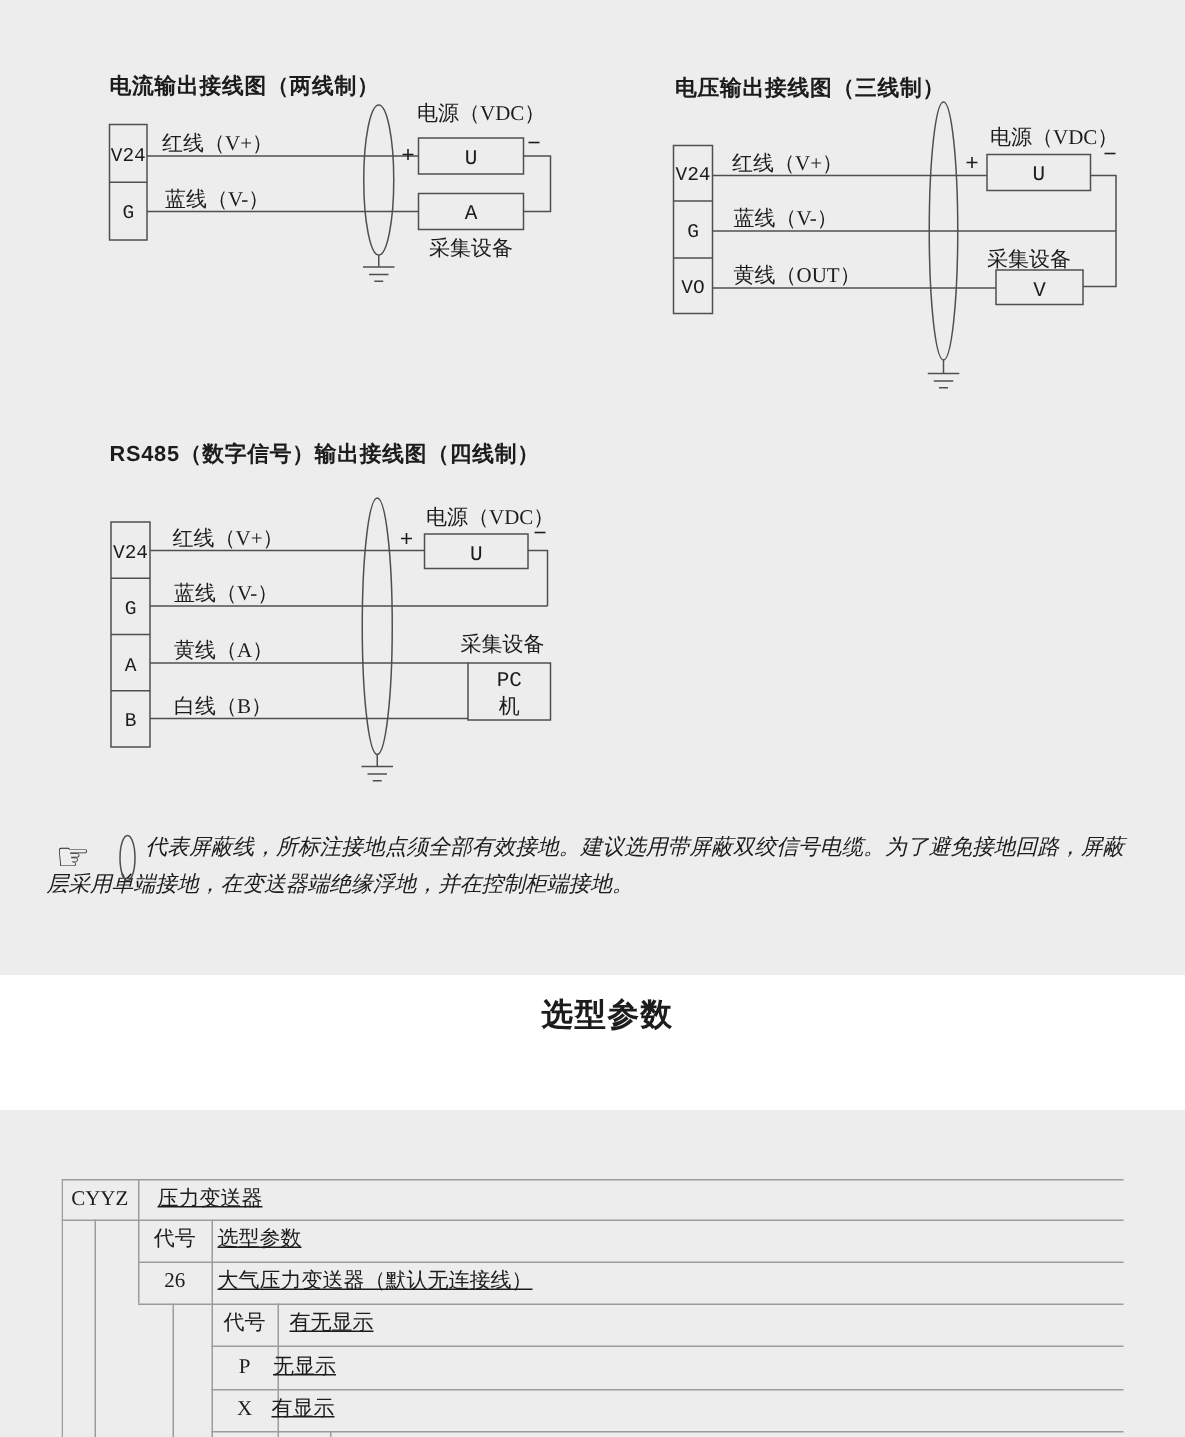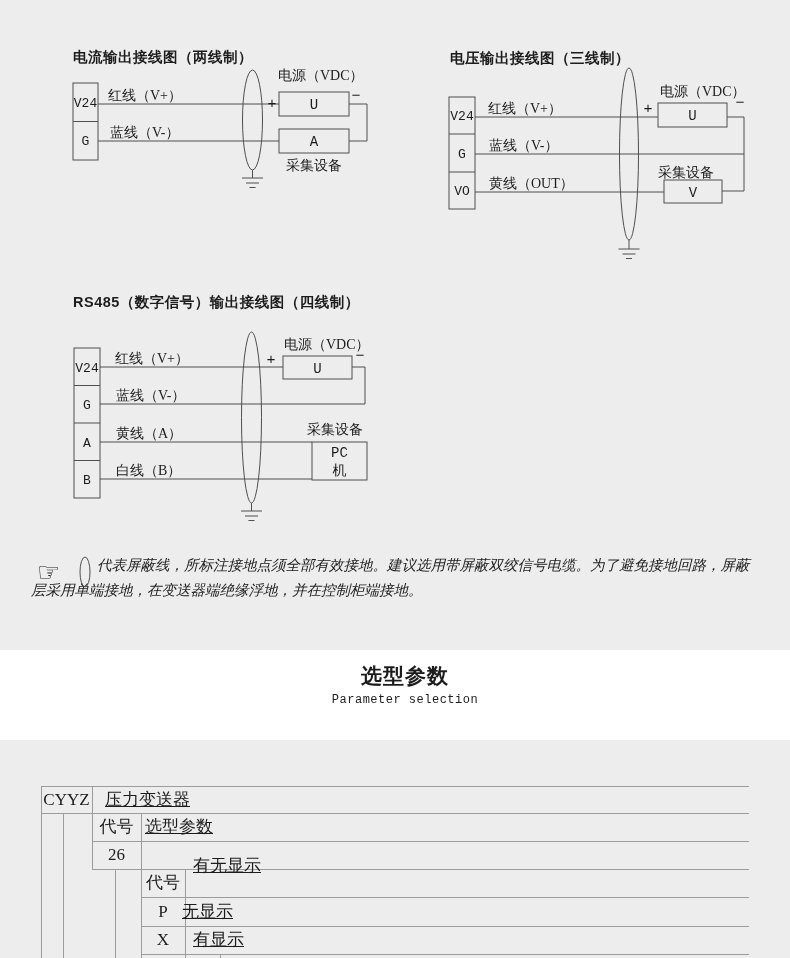--- a/index.html
+++ b/index.html
@@ -39,21 +39,21 @@
   .sec-title{
     margin-top:12px;font:bold 21px "Liberation Sans","DejaVu Sans",sans-serif;
     letter-spacing:1px;
   }
   .sec-sub{
     margin-top:3px;font:12px "Liberation Mono","DejaVu Sans Mono",monospace;
     letter-spacing:0.5px;
   }
   .sel-table{
     position:absolute;left:41px;top:786px;width:709px;height:172px;
-    overflow:hidden;font-size:17px;
+    overflow:hidden;font-size:14px;
   }
   .hl{position:absolute;height:1px;background:var(--table-line);}
   .vl{position:absolute;width:1px;background:var(--table-line);}
   .tc{position:absolute;text-align:center;white-space:nowrap;}
   .td{position:absolute;white-space:nowrap;text-decoration:underline;}
 </style>
 </head>
 <body>
 
 <svg style="left:40px;top:40px" width="350" height="165" viewBox="0 0 350 165">
@@ -157,21 +157,20 @@
   <span class="hand">☞</span>
   <svg class="shield-oval" width="14" height="34" viewBox="0 0 14 34">
     <ellipse class="s" cx="7" cy="17" rx="5" ry="15"></ellipse>
   </svg>
   <span class="body">代表屏蔽线，所标注接地点须全部有效接地。建议选用带屏蔽双绞信号电缆。为了避免接地回路，屏蔽层采用单端接地，在变送器端绝缘浮地，并在控制柜端接地。</span>
 </div>
 
 <div class="band">
   <div class="band-inner">
     <div class="sec-title">选型参数</div>
-    <div class="sec-sub">Parameter selection</div>
   </div>
 </div>
 
 <div class="sel-table">
 
   <div class="hl" style="left:0;top:0;width:708px"></div>
   <div class="hl" style="left:0;top:27px;width:708px"></div>
   <div class="hl" style="left:51px;top:55px;width:657px"></div>
   <div class="hl" style="left:51px;top:83px;width:657px"></div>
   <div class="hl" style="left:100px;top:111px;width:608px"></div>
@@ -186,22 +185,23 @@
   <div class="vl" style="left:144px;top:83px;height:89px"></div>
   <div class="vl" style="left:179px;top:168px;height:4px"></div>
 
   <div class="tc" style="left:0;top:0;width:51px;line-height:27px">CYYZ</div>
   <div class="td" style="left:64px;top:0;line-height:27px">压力变送器</div>
 
   <div class="tc" style="left:51px;top:27px;width:49px;line-height:28px">代号</div>
   <div class="td" style="left:104px;top:27px;line-height:28px">选型参数</div>
 
   <div class="tc" style="left:51px;top:55px;width:49px;line-height:28px">26</div>
+  <div class="td" style="left:104px;top:55px;line-height:28px">大气压力变送器（默认无连接线）</div>
 
   <div class="tc" style="left:100px;top:83px;width:44px;line-height:28px">代号</div>
-  <div class="td" style="left:152px;top:66px;line-height:28px">有无显示</div>
+  <div class="td" style="left:152px;top:83px;line-height:28px">有无显示</div>
 
   <div class="tc" style="left:100px;top:111px;width:44px;line-height:29px">P</div>
   <div class="td" style="left:141px;top:111px;line-height:29px">无显示</div>
 
   <div class="tc" style="left:100px;top:140px;width:44px;line-height:28px">X</div>
-  <div class="td" style="left:152px;top:140px;line-height:28px">有显示</div>
+  <div class="td" style="left:140px;top:140px;line-height:28px">有显示</div>
 </div>
 
 </body></html>

